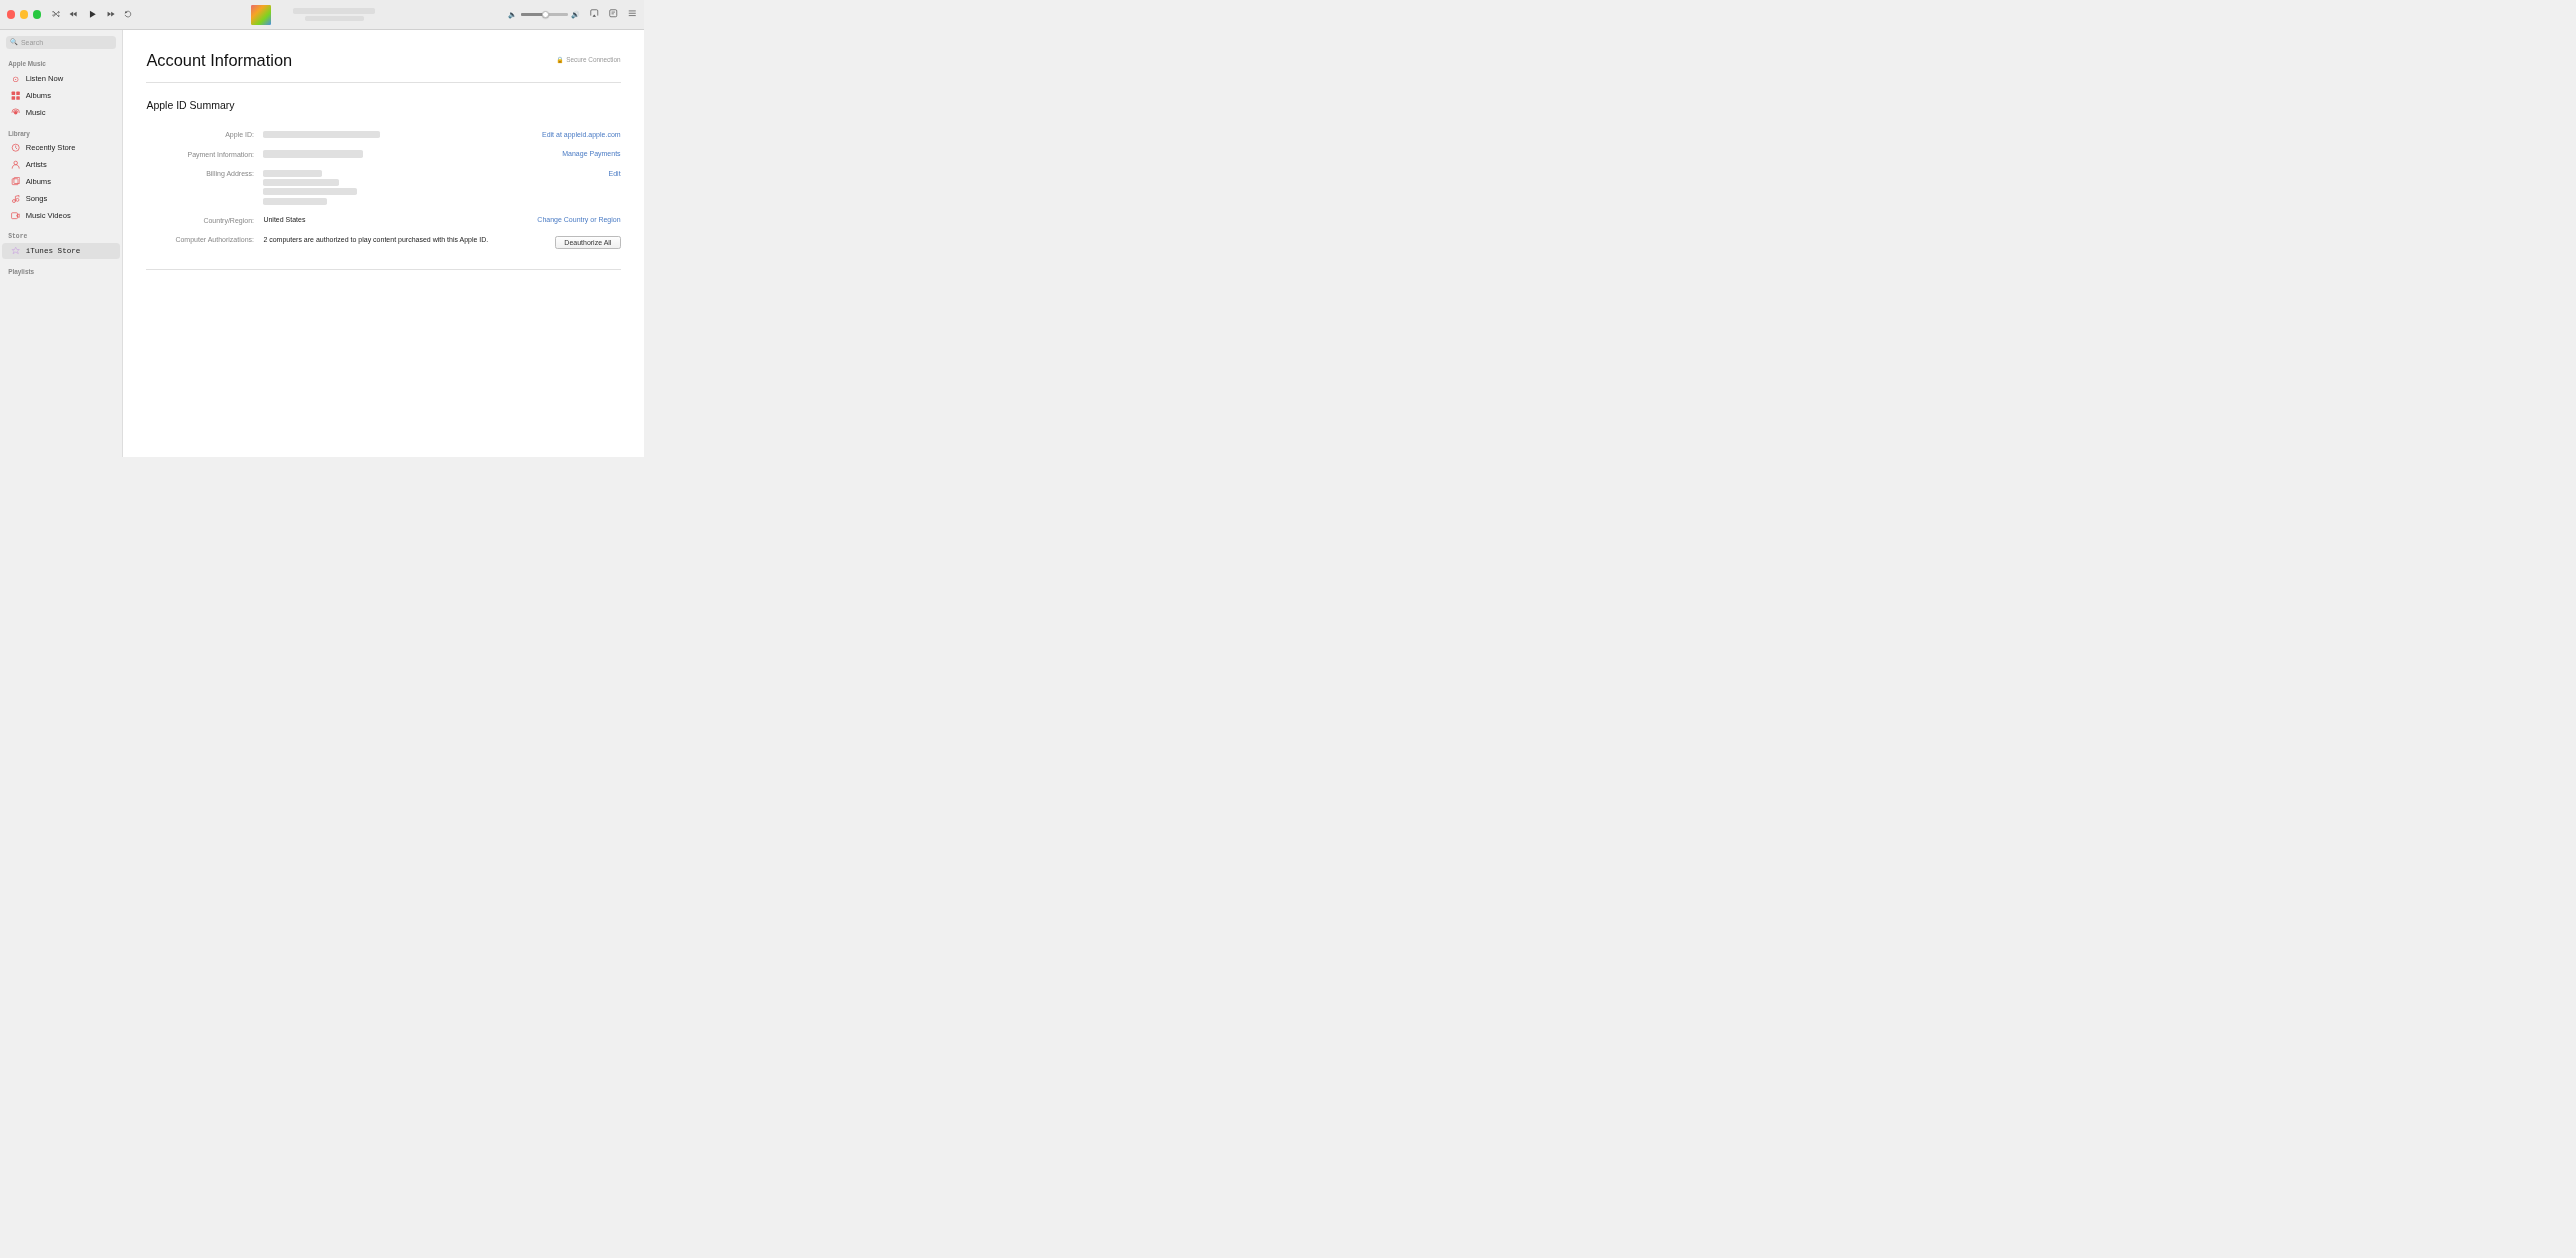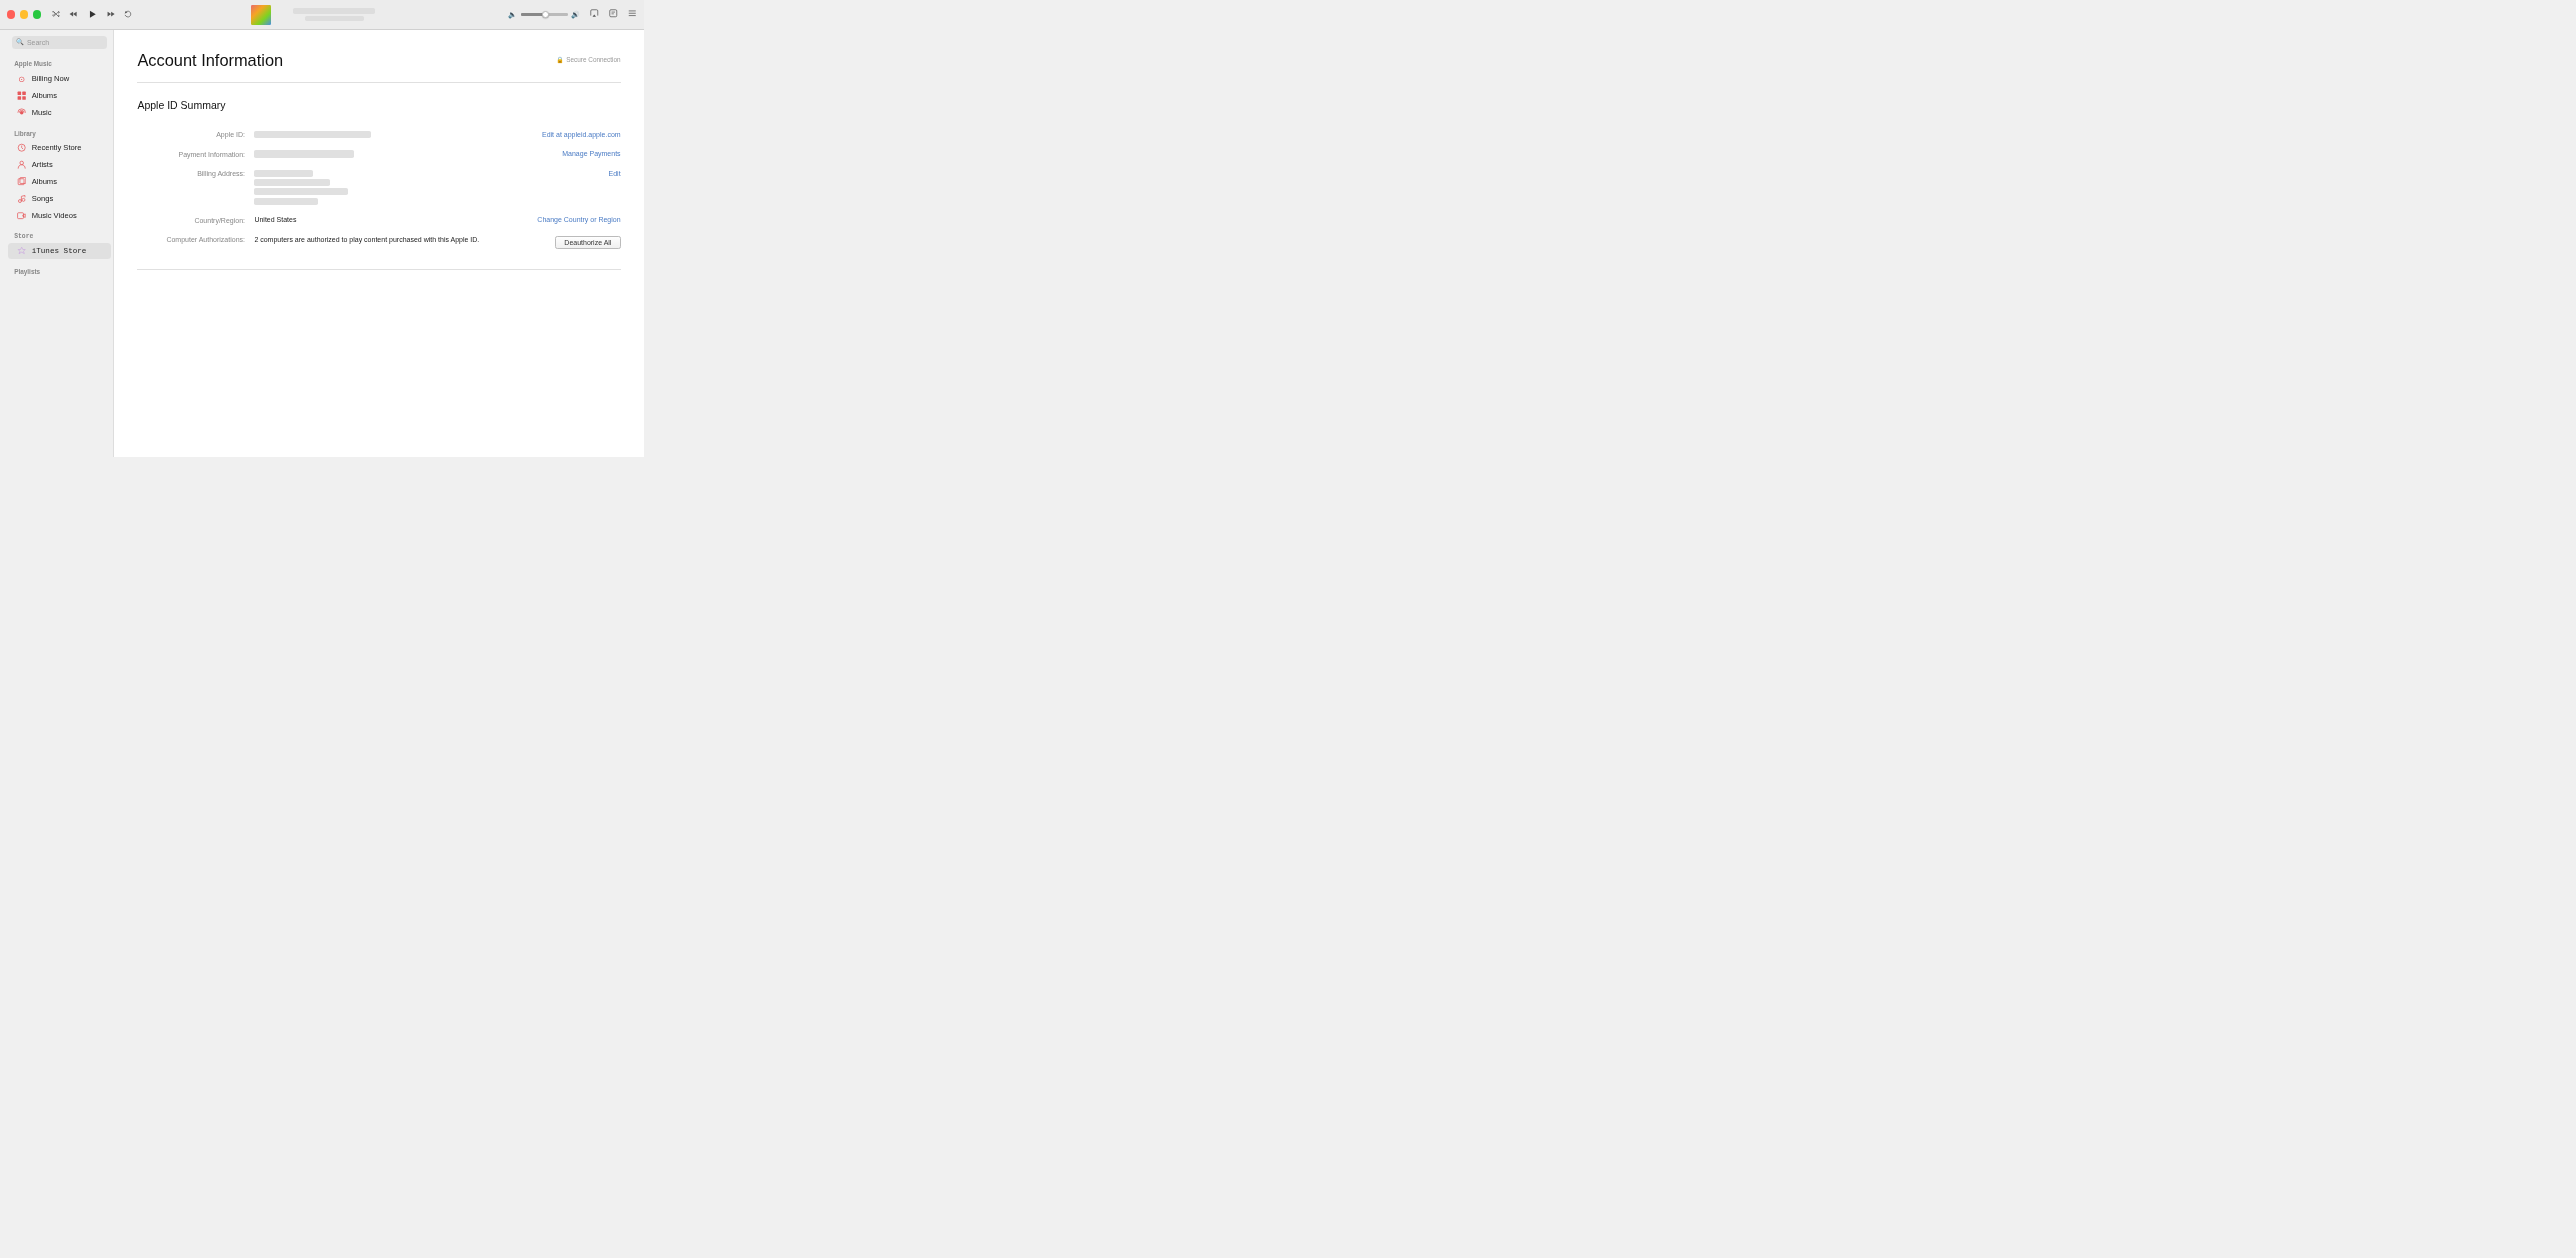--- a/index.html
+++ b/index.html
@@ -142,27 +142,26 @@
 
     
     .main-layout {
       display: flex;
       flex: 1;
       overflow: hidden;
     }
 
     
     .sidebar {
-      width: 114px;
+      width: 123px;
       background: #f0f0f0;
       border-right: 0.6px solid #ddd;
       overflow-y: auto;
       flex-shrink: 0;
       padding-top: 5.9px;
-      padding-left: 6px;
     }
     .search-wrapper {
       position: relative;
       margin: 0 5.9px 9.4px 5.9px;
     }
     .search-icon-inner {
       position: absolute;
       left: 4.7px;
       top: 50%;
       transform: translateY(-50%);
@@ -399,21 +398,21 @@
   <div class="sidebar">
     <div class="search-wrapper">
       <span class="search-icon-inner">🔍</span>
       <input type="text" placeholder="Search" style="">
     </div>
 
     <div>
       <div class="sidebar-section-header">Apple Music</div>
       <div class="sidebar-item">
         <div class="sidebar-item-icon icon-listen-now">⊙</div>
-        <span>Billing Now</span>
+        <span>Listen Now</span>
       </div>
       <div class="sidebar-item">
         <div class="sidebar-item-icon icon-browse">
           <svg width="9.4" height="9.4" viewBox="0 0 16 16">
               <rect x="1" y="1" width="6" height="6" rx="1" fill="#e6595c"></rect>
               <rect x="9" y="1" width="6" height="6" rx="1" fill="#e6595c"></rect>
               <rect x="1" y="9" width="6" height="6" rx="1" fill="#e6595c"></rect>
               <rect x="9" y="9" width="6" height="6" rx="1" fill="#e6595c"></rect>
             </svg>
         </div>

